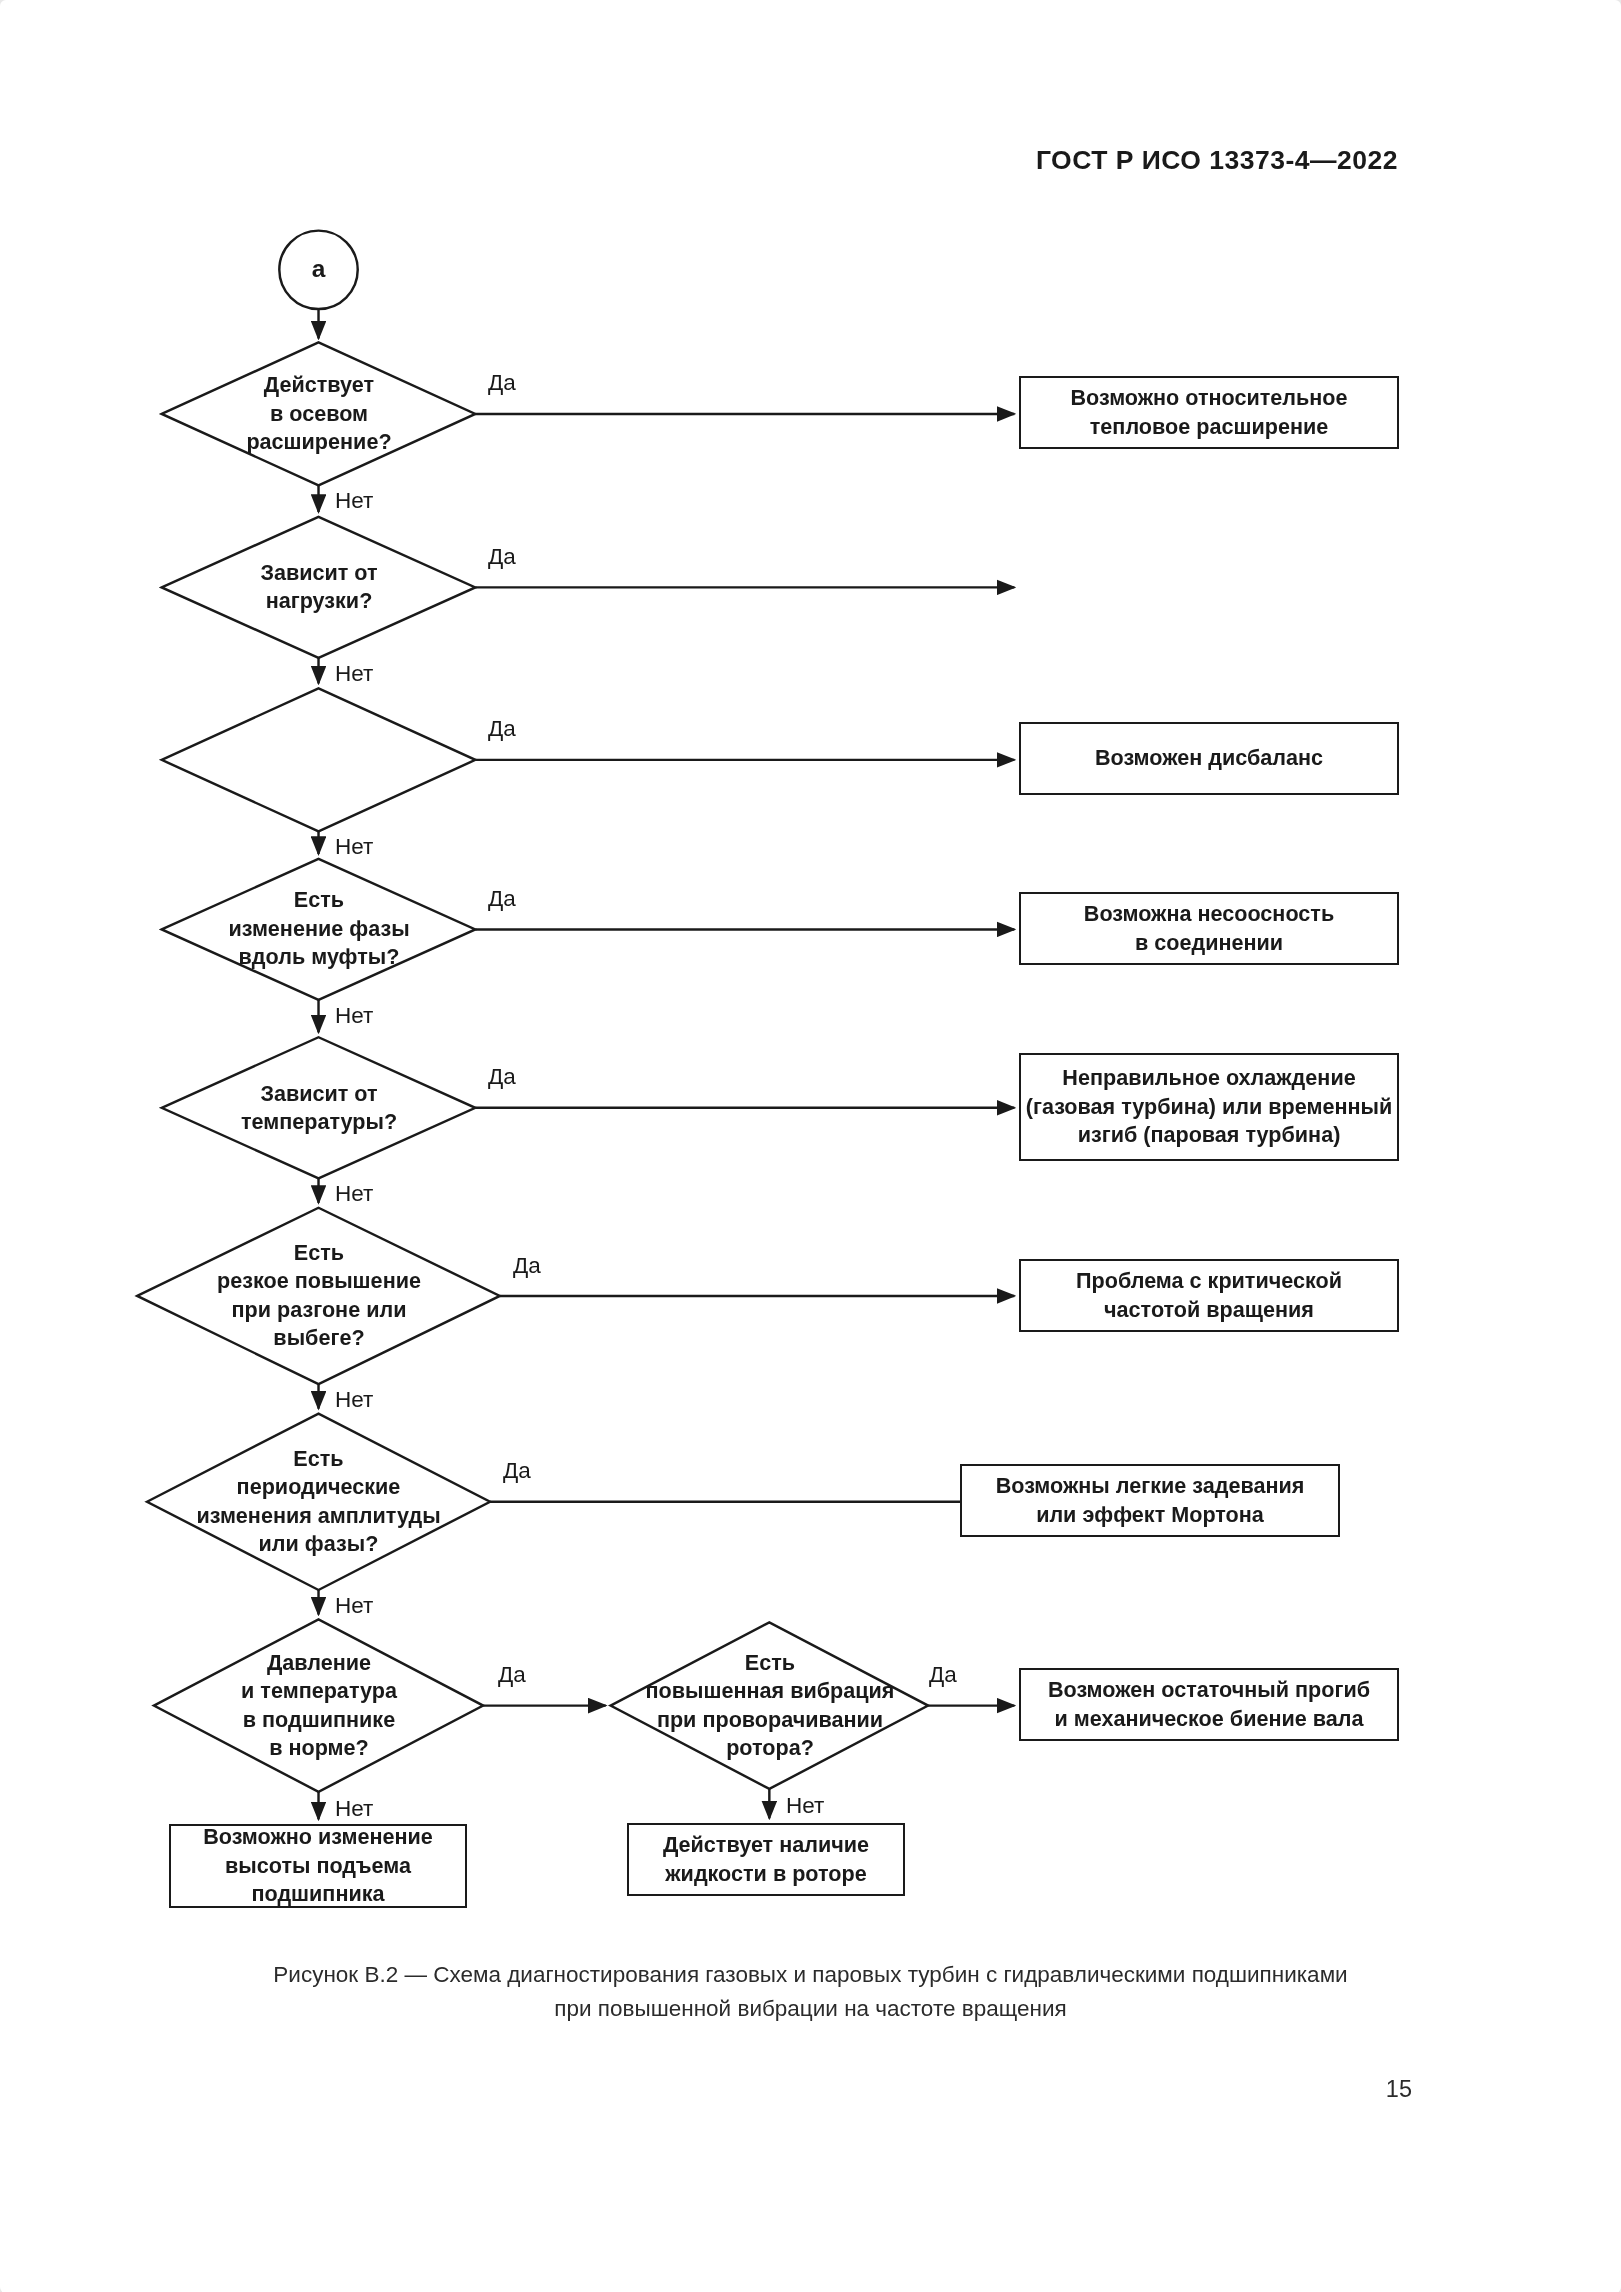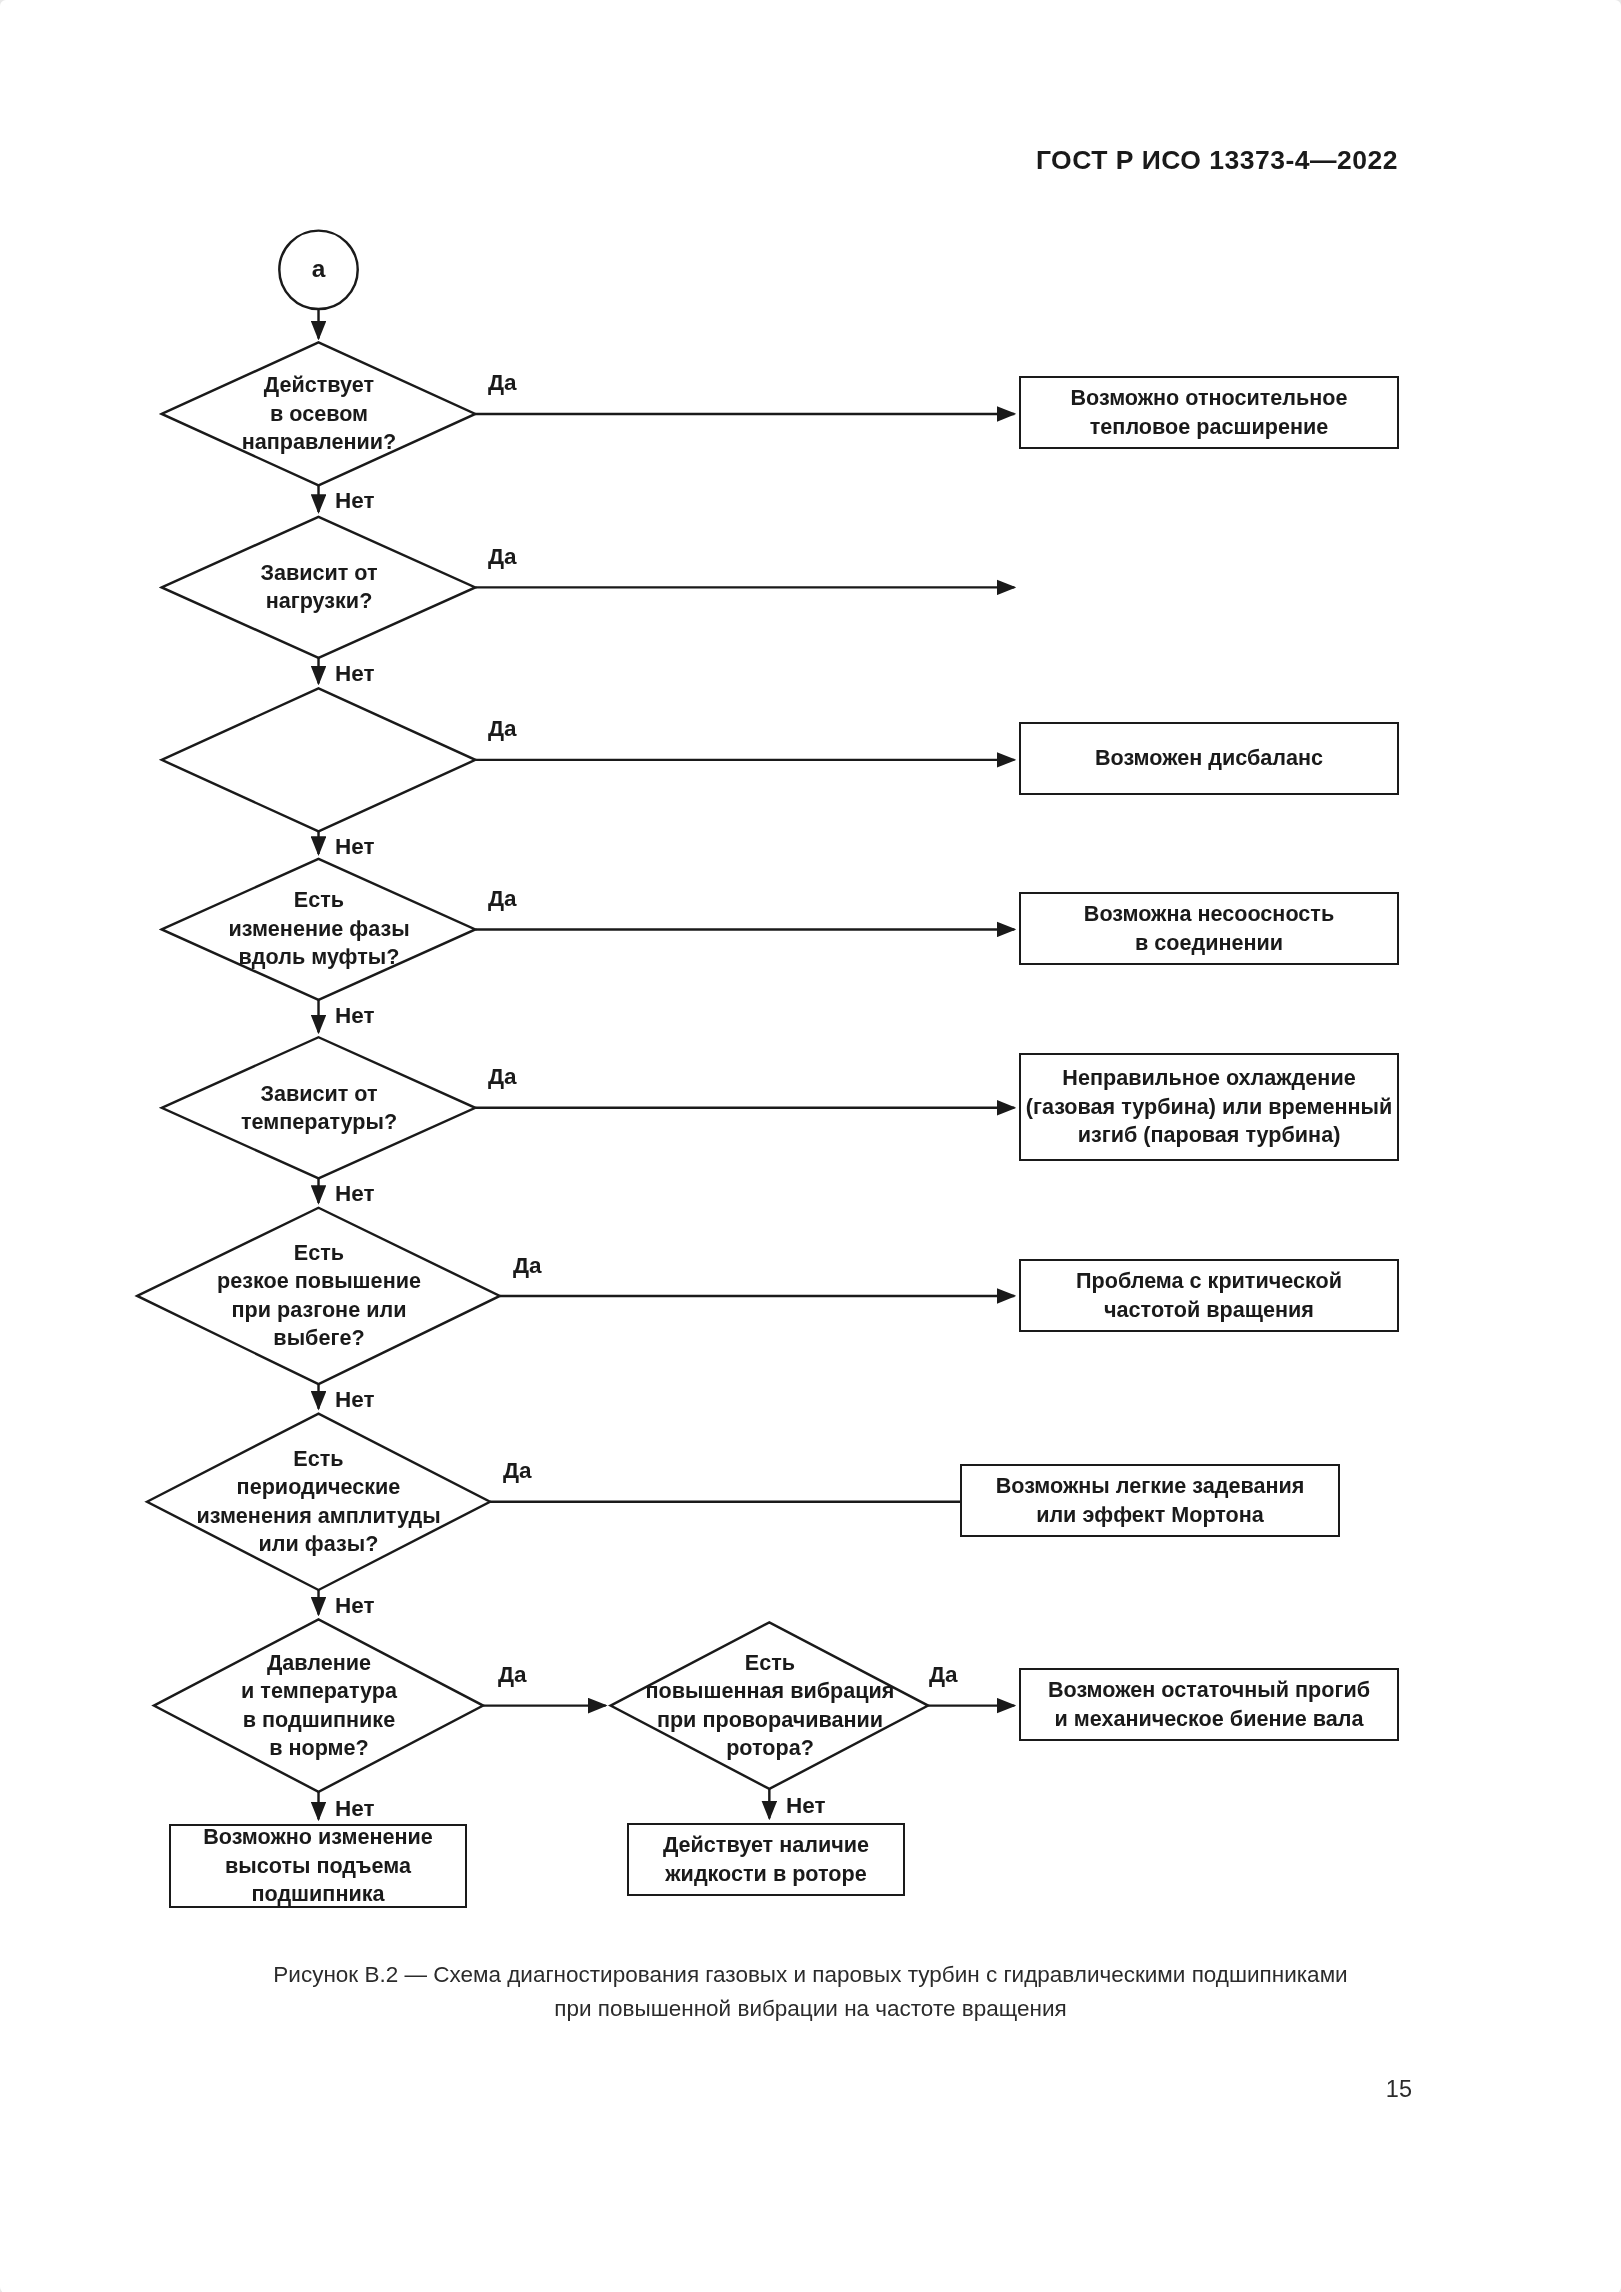--- a/index.html
+++ b/index.html
@@ -12,21 +12,21 @@
   svg.connectors { position:absolute; left:0; top:0; }
   .shape { fill:#ffffff; stroke:#1a1a1a; stroke-width:2.5px; }
   .edge  { stroke:#1a1a1a; stroke-width:2.5px; fill:none; }
   .node {
     position:absolute; display:flex; align-items:center; justify-content:center;
     text-align:center; font-weight:bold; font-size:21.6px; line-height:1.32;
     white-space:pre-line;
   }
   .resultbox { border:2.9px solid #1a1a1a; background:#ffffff; }
   .start-label { font-size:24.5px; font-weight:bold; }
-  .edge-label { position:absolute; font-weight:bold; font-size:22.5px; white-space:nowrap; }
+  .edge-label { position:absolute; font-weight:normal; font-size:22.5px; white-space:nowrap; }
   .header {
     position:absolute; top:145px; left:0; width:1398px; text-align:right;
     font-size:26.5px; font-weight:bold; letter-spacing:0.5px;
   }
   .caption {
     position:absolute; top:1958px; left:85px; width:1451px; text-align:center;
     font-size:22.5px; line-height:1.5; white-space:pre-line; color:#2b2b2b;
   }
   .pagenum {
     position:absolute; top:2076px; left:1353px; width:59px; text-align:right;
@@ -78,21 +78,21 @@
     <polygon class="shape" points="140,1322 325,1232 510,1322 325,1412"></polygon>
     <polygon class="shape" points="150,1532 325,1442 500,1532 325,1622"></polygon>
     <polygon class="shape" points="157,1740 325,1652 493,1740 325,1828"></polygon>
     <polygon class="shape" points="623,1740 785,1655 947,1740 785,1825"></polygon>
   </svg>
 
   <div class="node start-label" style="left:289px;top:242px;width:59px;height:55px">а</div>
 
   <div class="node" style="left:172px;top:355px;width:294px;height:118px">Действует
 в осевом
-направлении?</div>
+расширение?</div>
   <div class="node" style="left:172px;top:528px;width:294px;height:118px">Зависит от
 нагрузки?</div>
   <div class="node" style="left:172px;top:870px;width:294px;height:118px">Есть
 изменение фазы
 вдоль муфты?</div>
   <div class="node" style="left:172px;top:1049px;width:294px;height:118px">Зависит от
 температуры?</div>
   <div class="node" style="left:162px;top:1212px;width:314px;height:167px">Есть
 резкое повышение
 при разгоне или

